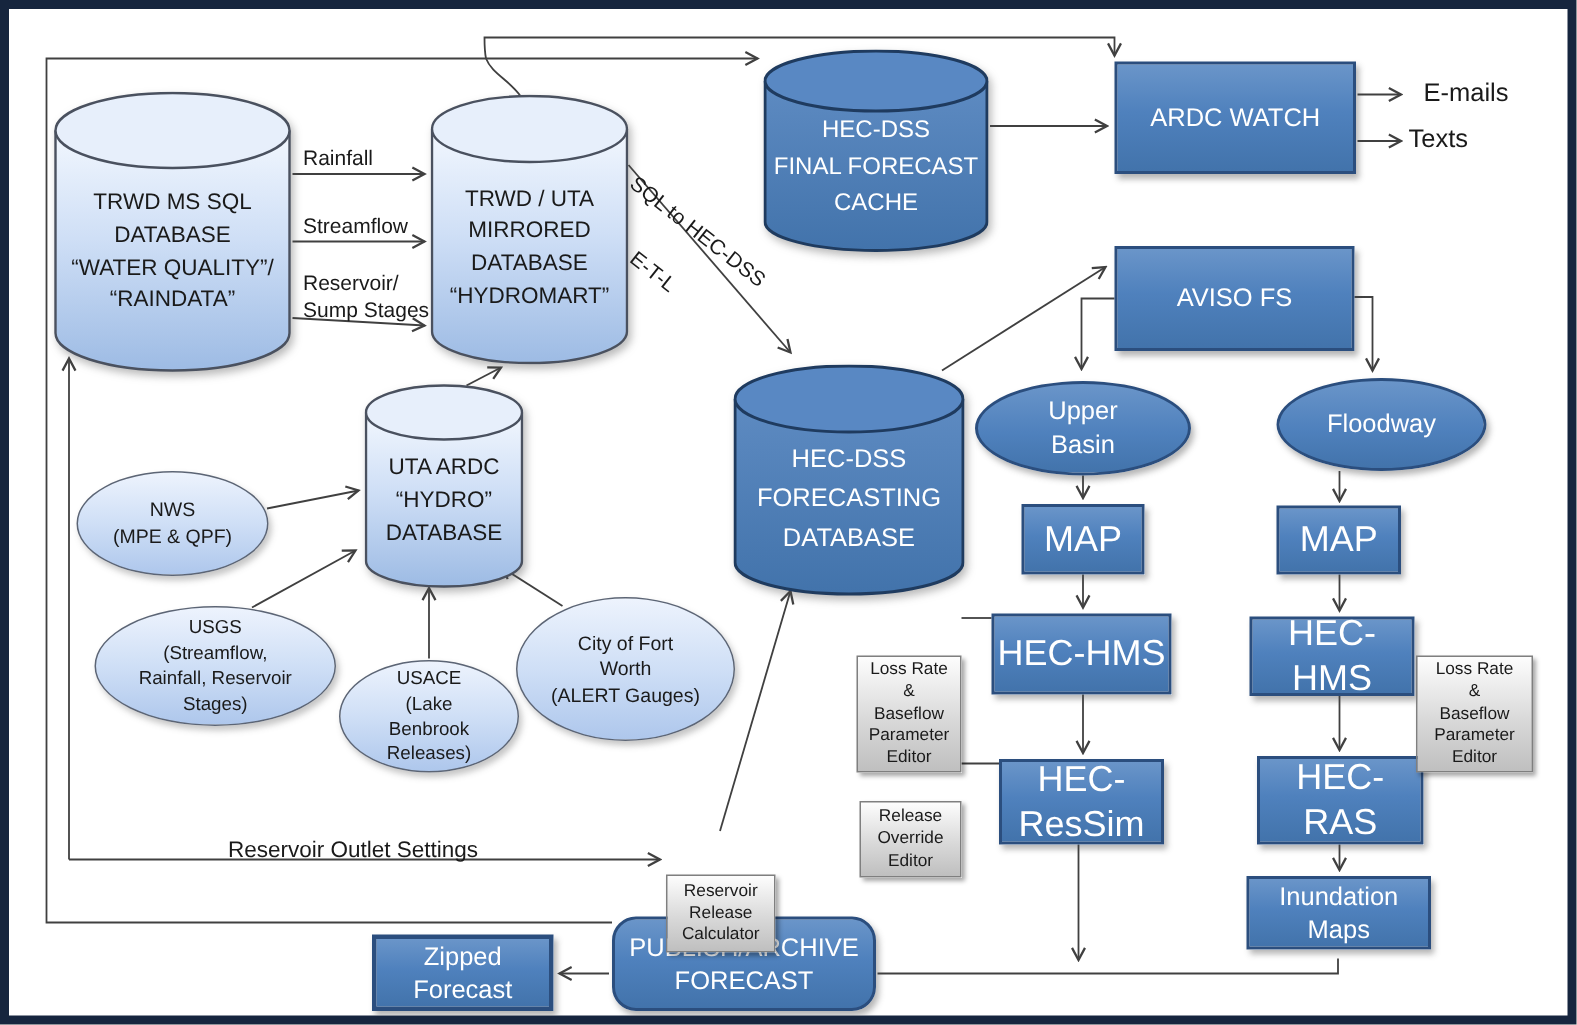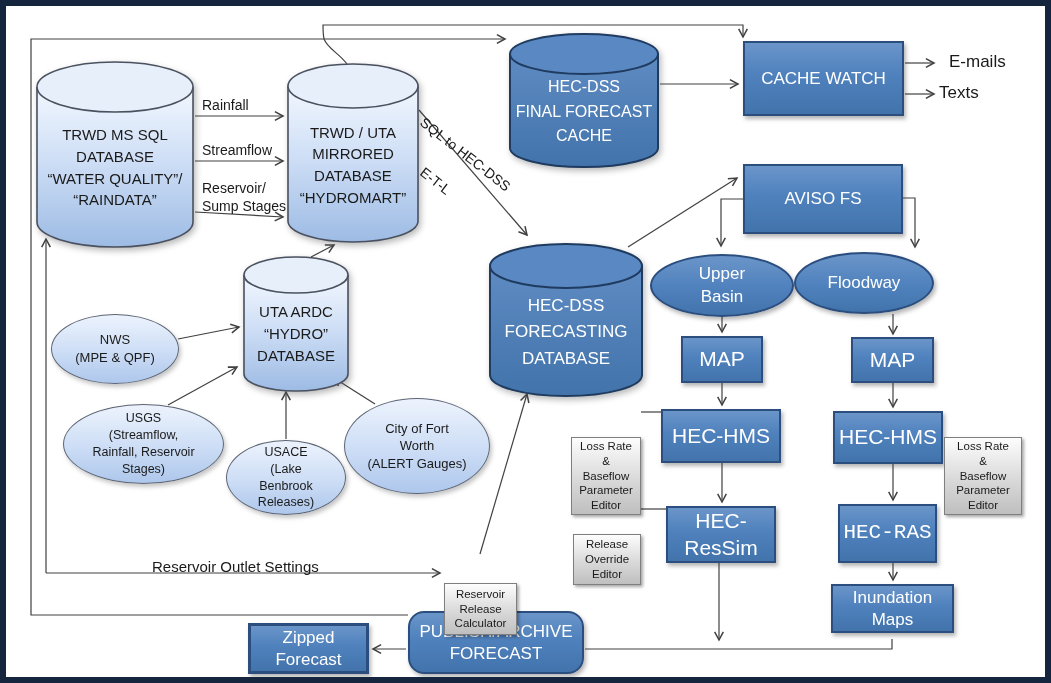--- a/index.html
+++ b/index.html
@@ -10,21 +10,21 @@
   }
   #wires{position:absolute;left:0;top:0;width:100%;height:100%;z-index:1;pointer-events:none;}
   .node{position:absolute;z-index:2;display:flex;align-items:center;justify-content:center;
         text-align:center;white-space:pre-line;box-sizing:border-box;}
   .box-dark{
     background:linear-gradient(180deg,#6a95c9 0%,var(--accent_blue,#4f81bd) 45%,#4273ab 100%);
     border:2px solid var(--accent_blue_border,#2b4e7e);
     color:var(--text_light,#fff);font-size:17px;line-height:1.25;
     box-shadow:2px 3px 4px rgba(70,70,70,.4);
   }
-  .box-big{font-size:21px;}
+  .box-big{font-size:24px;}
   .rounded{border-radius:16px;}
   .box-gray{
     background:linear-gradient(180deg,#fdfdfd 0%,var(--gray_fill,#d9d9d9) 55%,#bfbfbf 100%);
     border:1.5px solid var(--gray_border,#7f7f7f);
     color:var(--text_dark,#1a1a1a);font-size:11.5px;line-height:1.3;
     box-shadow:2px 2px 3px rgba(0,0,0,.35);
     margin-top:28px;
   }
   .ellipse{border-radius:50%;}
   .ellipse-dark{
@@ -166,38 +166,38 @@
   <div class="cyl cyl-dark" style="left:483px;top:237px;width:154px;height:155px;">
     <svg width="154" height="155" viewBox="0 0 154 155">
       <path d="M1,23 L1,132 A76,21 0 0 0 153,132 L153,23" fill="url(#gDark)" stroke="#1f3b5f" stroke-width="2"></path>
       <ellipse cx="77" cy="23" rx="76" ry="22" fill="#5988c3" stroke="#1f3b5f" stroke-width="2"></ellipse>
     </svg>
     <div class="lbl" style="padding-top:24px;font-size:17px;">HEC-DSS
 FORECASTING
 DATABASE</div>
   </div>
 
-  <div class="node box-dark" style="left:737px;top:35px;width:161px;height:75px;">CACHE WATCH</div>
+  <div class="node box-dark" style="left:737px;top:35px;width:161px;height:75px;">ARDC WATCH</div>
   <div class="node box-dark" style="left:737px;top:158px;width:160px;height:70px;">AVISO FS</div>
   <div class="node box-dark box-big" style="left:675px;top:330px;width:82px;height:47px;">MAP</div>
   <div class="node box-dark box-big" style="left:845px;top:331px;width:83px;height:46px;">MAP</div>
   <div class="node box-dark box-big" style="left:655px;top:403px;width:120px;height:54px;">HEC-HMS</div>
   <div class="node box-dark box-big" style="left:827px;top:405px;width:110px;height:53px;">HEC-HMS</div>
   <div class="node box-dark box-big" style="left:660px;top:500px;width:110px;height:57px;">HEC-ResSim</div>
-  <div class="node box-dark box-big" style="left:832px;top:498px;width:99px;height:59px;font-family:Liberation Mono, monospace;">HEC-RAS</div>
+  <div class="node box-dark box-big" style="left:832px;top:498px;width:111px;height:59px;">HEC-RAS</div>
   <div class="node box-dark" style="left:825px;top:578px;width:123px;height:49px;">Inundation
 Maps</div>
   <div class="node box-dark rounded" style="left:402px;top:605px;width:176px;height:63px;">PUBLISH/ARCHIVE
 FORECAST</div>
   <div class="node box-dark" style="left:242px;top:617px;width:121px;height:51px;border-width:3px;">Zipped
 Forecast</div>
 
   <div class="node ellipse ellipse-dark" style="left:644px;top:248px;width:144px;height:63px;">Upper
 Basin</div>
-  <div class="node ellipse ellipse-dark" style="left:788px;top:246px;width:140px;height:62px;">Floodway</div>
+  <div class="node ellipse ellipse-dark" style="left:845px;top:246px;width:140px;height:62px;">Floodway</div>
 
   <div class="node ellipse ellipse-light" style="left:45px;top:308px;width:128px;height:70px;">NWS
 (MPE &amp; QPF)</div>
   <div class="node ellipse ellipse-light" style="left:57px;top:398px;width:161px;height:80px;font-size:12.5px;">USGS
 (Streamflow,
 Rainfall, Reservoir
 Stages)</div>
   <div class="node ellipse ellipse-light" style="left:220px;top:434px;width:120px;height:75px;font-size:12.5px;">USACE
 (Lake
 Benbrook

